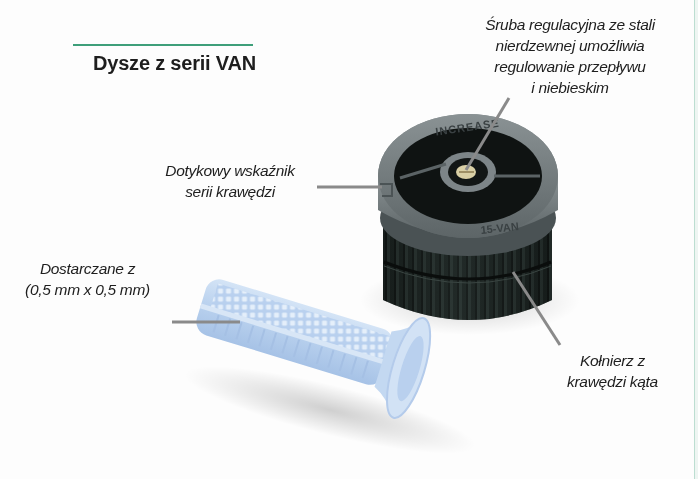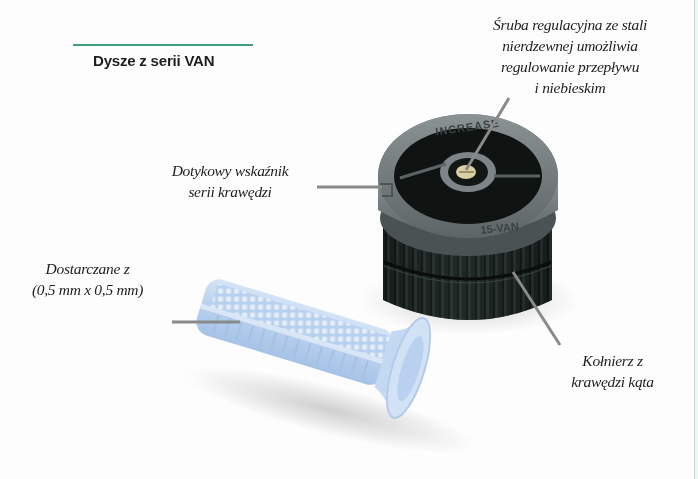--- a/index.html
+++ b/index.html
@@ -4,26 +4,26 @@
 <style>
   html, body { margin: 0; padding: 0; }
   body {
     width: 698px; height: 479px; overflow: hidden;
     background: #ffffff; position: relative;
     font-family: "Liberation Sans", sans-serif;
   }
   .canvas { position: absolute; left: 0; top: 0; width: 698px; height: 479px; background: #fdfdfd; }
   .right-edge { position: absolute; left: 694px; top: 0; width: 4px; height: 479px; background: #eef5f2; border-left: 1px solid #bcded1; }
   .title-rule { position: absolute; left: 73px; top: 44px; width: 180px; height: 2px; background: #3e9f7a; }
-  .title { position: absolute; left: 93px; top: 52px; font-size: 15px; font-weight: bold; color: #1e1e1e; letter-spacing: -0.2px; }
+  .title { position: absolute; left: 93px; top: 52px; font-size: 20px; font-weight: bold; color: #1e1e1e; letter-spacing: -0.2px; }
   .label {
     position: absolute; font-style: italic; font-size: 15.5px; color: #1e1e1e;
     line-height: 21px; text-align: center; letter-spacing: -0.3px;
   }
-  .label .ln { display: block; white-space: nowrap; font-family: Liberation Serif, serif; }
+  .label .ln { display: block; white-space: nowrap; }
   .lbl-screw { left: 470px; top: 14px; width: 200px; }
   .lbl-edge { left: 140px; top: 160px; width: 180px; }
   .lbl-filter { left: 10px; top: 258px; width: 155px; }
   .lbl-collar { left: 555px; top: 350px; width: 115px; }
   svg.art { position: absolute; left: 0; top: 0; }
 </style>
 </head>
 <body>
 
 <div class="canvas"></div>

